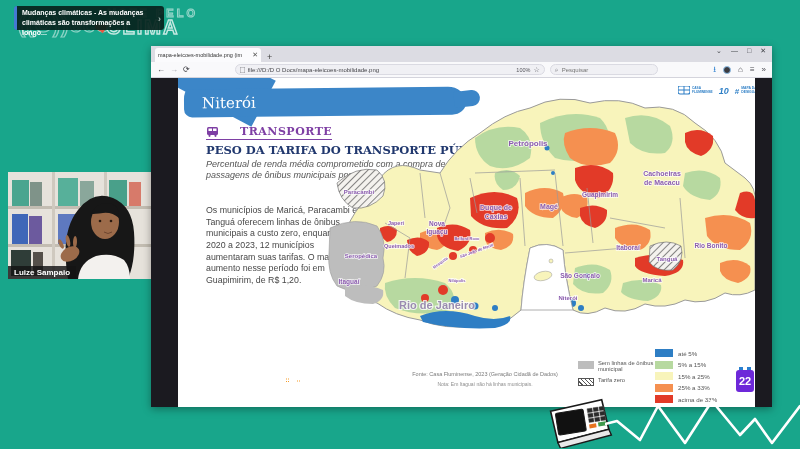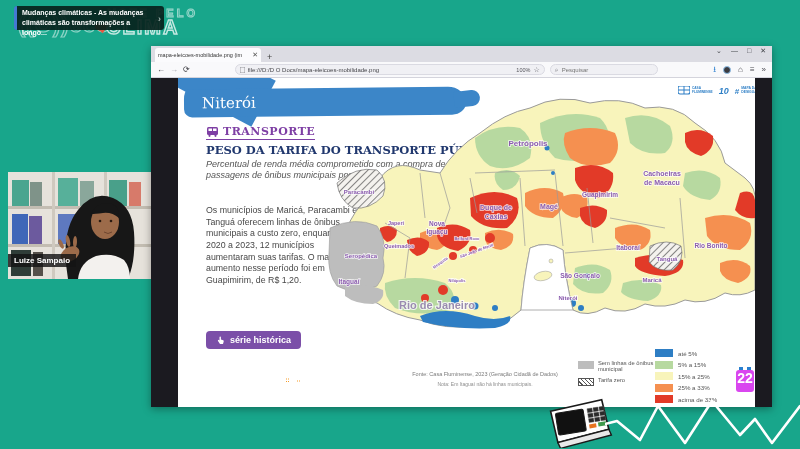--- a/index.html
+++ b/index.html
@@ -14,21 +14,21 @@
   #wm-vote  { left:108px; top:7px;  font-size:11px; letter-spacing:3px; }
   #wm-clima { left:106px; top:16px; font-size:20px; letter-spacing:2px; -webkit-text-stroke:1.4px rgba(255,255,255,.75); }
   #wm-heart { left:94px; top:17px; font-size:19px; color:#e8563f; transform:rotate(-8deg); -webkit-text-stroke:0; }
   #ticker { left:14px; top:6px; width:150px; height:24px; background:rgba(7,34,29,.93);
             border-left:3px solid #4479d4; border-radius:3px; padding:2px 13px 2px 5px;
             color:#fff; font-size:7px; font-weight:bold; line-height:1.4; }
   #ticker-chevron { position:absolute; right:3px; top:7px; color:#9fb3ae; font-size:9px; font-weight:bold; }
 
   
   #webcam { left:8px; top:172px; width:147px; height:107px; background:#ddd8d1; overflow:hidden; }
-  #nametag { position:absolute; left:0; bottom:12px; background:rgba(20,20,20,.82); color:#fff;
+  #nametag { position:absolute; left:0; bottom:0; background:rgba(20,20,20,.82); color:#fff;
              font-size:8px; font-weight:bold; padding:2px 6px; }
 
   
   #browser { left:151px; top:46px; width:621px; height:361px; background:#1b1a20; box-shadow:0 2px 8px rgba(0,0,0,.35); }
   #tabbar { position:absolute; left:0; top:0; width:621px; height:16px; background:#dcdce3; display:flex; align-items:flex-end; }
   #tab { margin-left:4px; width:106px; height:14px; background:#fbfbfd; border-radius:3px 3px 0 0;
          display:flex; align-items:center; padding:0 3px; gap:2px; }
   #tab-title { font-size:5.5px; color:#333; white-space:nowrap; overflow:hidden; flex:1; }
   .tinybtn { font-size:7px; color:#555; }
   #newtab { margin-left:6px; font-size:9px; color:#444; }
@@ -54,21 +54,21 @@
   
   #slide { position:absolute; left:27px; top:32px; width:577px; height:329px; background:#fff; overflow:hidden; }
   #corner-wedge { left:-18px; top:-26px; width:110px; height:52px; background:#3c86c8; transform:rotate(28deg); }
   #banner { left:6px; top:10px; width:282px; height:28px; background:#3c86c8;
             border-radius:4px 18px 14px 8px / 10px 16px 12px 8px; transform:rotate(-.6deg);
             display:flex; align-items:center; padding-left:18px; color:#fff;
             font-family:"DejaVu Serif","Liberation Serif",serif; font-size:15px; }
   #banner em { font-style:normal; font-weight:bold; margin-left:5px; }
   #banner:after { content:""; position:absolute; right:-14px; top:4px; width:26px; height:16px;
                   background:#3c86c8; border-radius:2px 14px 14px 2px; transform:rotate(-6deg); }
-  #section-row { left:28px; top:47px; display:flex; align-items:center; gap:4px;
+  #section-row { left:28px; top:47px; display:flex; align-items:center; gap:21px;
                  border-bottom:1.5px solid #7e3fa4; padding-bottom:1px; }
   #section-label { color:#7e3fa4; font-weight:bold; font-size:11px; letter-spacing:.5px;
                    font-family:"DejaVu Serif","Liberation Serif",serif; }
   #slide-title { left:28px; top:65px; color:#21386e; font-weight:bold; font-size:11.5px;
                  font-family:"DejaVu Serif","Liberation Serif",serif; }
   #slide-sub { left:28px; top:81px; width:268px; font-style:italic; font-size:9px; color:#555; line-height:1.25; }
   #slide-body { left:28px; top:127px; width:152px; font-size:8.8px; color:#474747; line-height:1.33; }
   #series-btn { left:28px; top:253px; background:#7b4fa8; color:#fff; border-radius:4px;
                 font-size:9px; font-weight:bold; padding:4px 10px; display:flex; gap:5px; align-items:center; }
   .sdg-row { left:28px; top:281px; display:flex; gap:4px; }
@@ -79,22 +79,22 @@
   #src { left:212px; top:293px; width:190px; text-align:center; font-size:5.5px; color:#7a7a7a; }
   #note { left:212px; top:303px; width:190px; text-align:center; font-size:5px; color:#8e8e8e; }
   #legend-extra { left:400px; top:282px; font-size:5.8px; color:#555; }
   .lx-row { display:flex; gap:4px; align-items:flex-start; margin-bottom:5px; }
   .lx-swatch { width:16px; height:8px; flex:none; margin-top:1px; }
   .hatched { background:repeating-linear-gradient(45deg,#fff 0 2px,#555 2px 3px); border:.5px solid #555; }
   #legend { left:477px; top:271px; }
   .lg-row { display:flex; gap:5px; align-items:center; margin-bottom:3.5px; }
   .lg-swatch { width:18px; height:8px; flex:none; }
   .lg-label { font-size:6.2px; color:#555; }
-  #page-badge { left:558px; top:292px; width:18px; height:22px; background:#d946ef; border-radius:3px;
-                color:#fff; font-weight:bold; font-size:14px; display:flex; justify-content:center; }
+  #page-badge { left:558px; top:292px; width:18px; height:22px; background:#6d28d9; border-radius:3px;
+                color:#fff; font-weight:bold; font-size:11px; display:flex; align-items:center; justify-content:center; }
   #page-badge:before { content:""; position:absolute; top:-3px; left:3px; width:4px; height:3px; background:#2a7fd0; }
   #page-badge:after  { content:""; position:absolute; top:-3px; right:3px; width:4px; height:3px; background:#2a7fd0; }
   #logos { left:500px; top:8px; display:flex; align-items:center; gap:6px; color:#2e7fc6; }
   #logo-casa { display:flex; gap:2px; align-items:center; }
   #logo-casa .txt { font-size:3.2px; font-weight:bold; line-height:1.15; }
   #logo-10 { font-size:9px; font-weight:bold; font-style:italic; }
   #logo-mapa { display:flex; gap:2px; align-items:center; }
   #logo-mapa .hash { font-size:8px; font-weight:bold; }
   #logo-mapa .txt { font-size:3.4px; font-weight:bold; line-height:1.15; }
   #mapsvg { left:147px; top:0; }
@@ -211,26 +211,20 @@
           <circle cx="3.5" cy="8.8" r="1.1" fill="#7e3fa4"></circle>
           <circle cx="9.5" cy="8.8" r="1.1" fill="#7e3fa4"></circle>
         </svg>
         <span id="section-label">TRANSPORTE</span>
       </div>
 
       <div class="abs" id="slide-title">PESO DA TARIFA DO TRANSPORTE PÚBLICO</div>
       <div class="abs" id="slide-sub">Percentual de renda média comprometido com a compra de 44 passagens de ônibus municipais por mês</div>
       <div class="abs" id="slide-body">Os municípios de Maricá, Paracambi e Tanguá oferecem linhas de ônibus municipais a custo zero, enquanto, de 2020 a 2023, 12 municípios aumentaram suas tarifas. O maior aumento nesse período foi em Guapimirim, de R$ 1,20.</div>
 
-      <div class="abs" id="series-btn">
-        <svg width="9" height="9" viewBox="0 0 9 9">
-          <path d="M4,8 L2,5 Q1.5,4 2.5,3.8 L3.5,4.5 L3.5,1.2 Q3.5,.4 4.2,.4 Q4.9,.4 4.9,1.2 L4.9,3.4 L7.2,4.2 Q8,4.5 7.7,5.5 L7,8 Z" fill="#fff"></path>
-        </svg>
-        <span>série histórica</span>
-      </div>
 
       <div class="abs sdg-row">
         <div class="sdg" id="sdg1">
           <span class="n">1</span>
           <span class="cap">ERRADICAÇÃO DA POBREZA</span>
           <svg width="25" height="12" viewBox="0 0 25 12">
             <g fill="#fff">
                 <circle cx="3" cy="2" r="1.4"></circle>
                 <rect x="1.6" y="3.6" width="2.8" height="6"></rect>
             <circle cx="8" cy="2" r="1.4"></circle>

